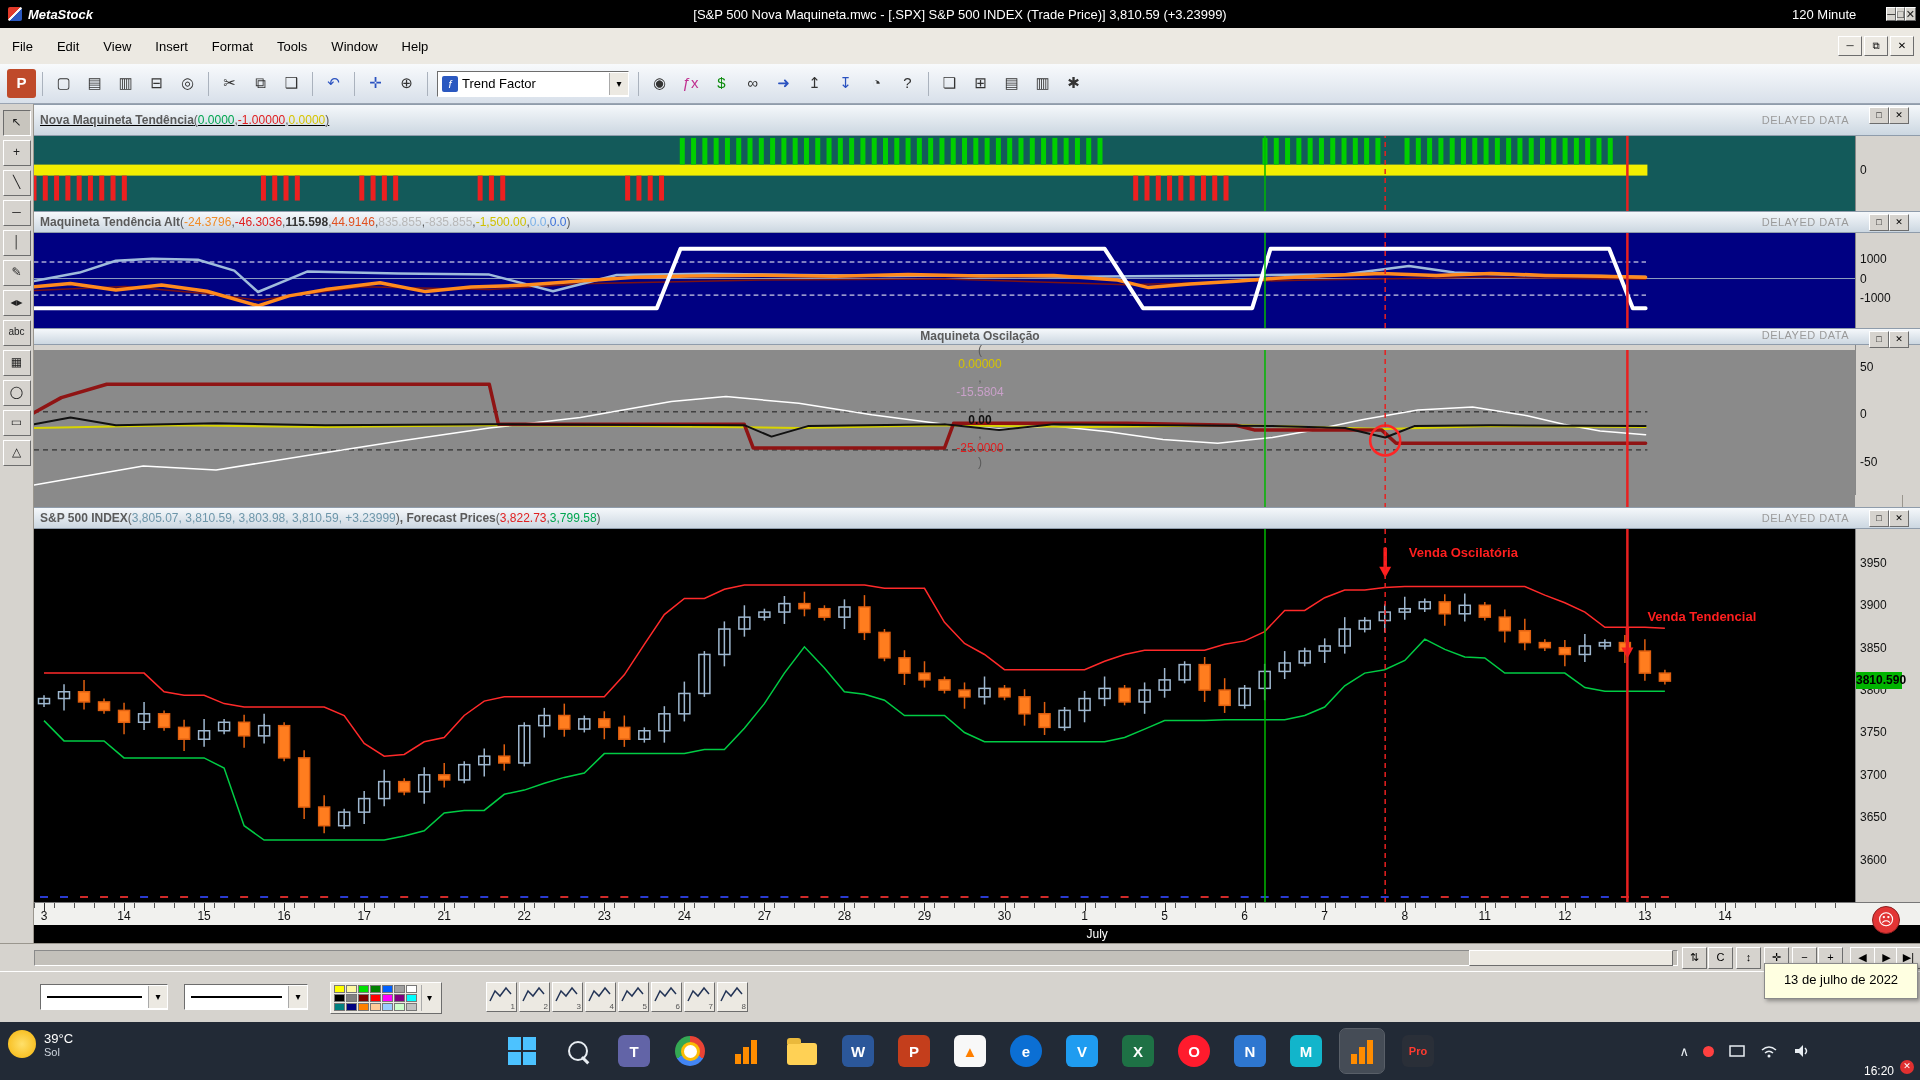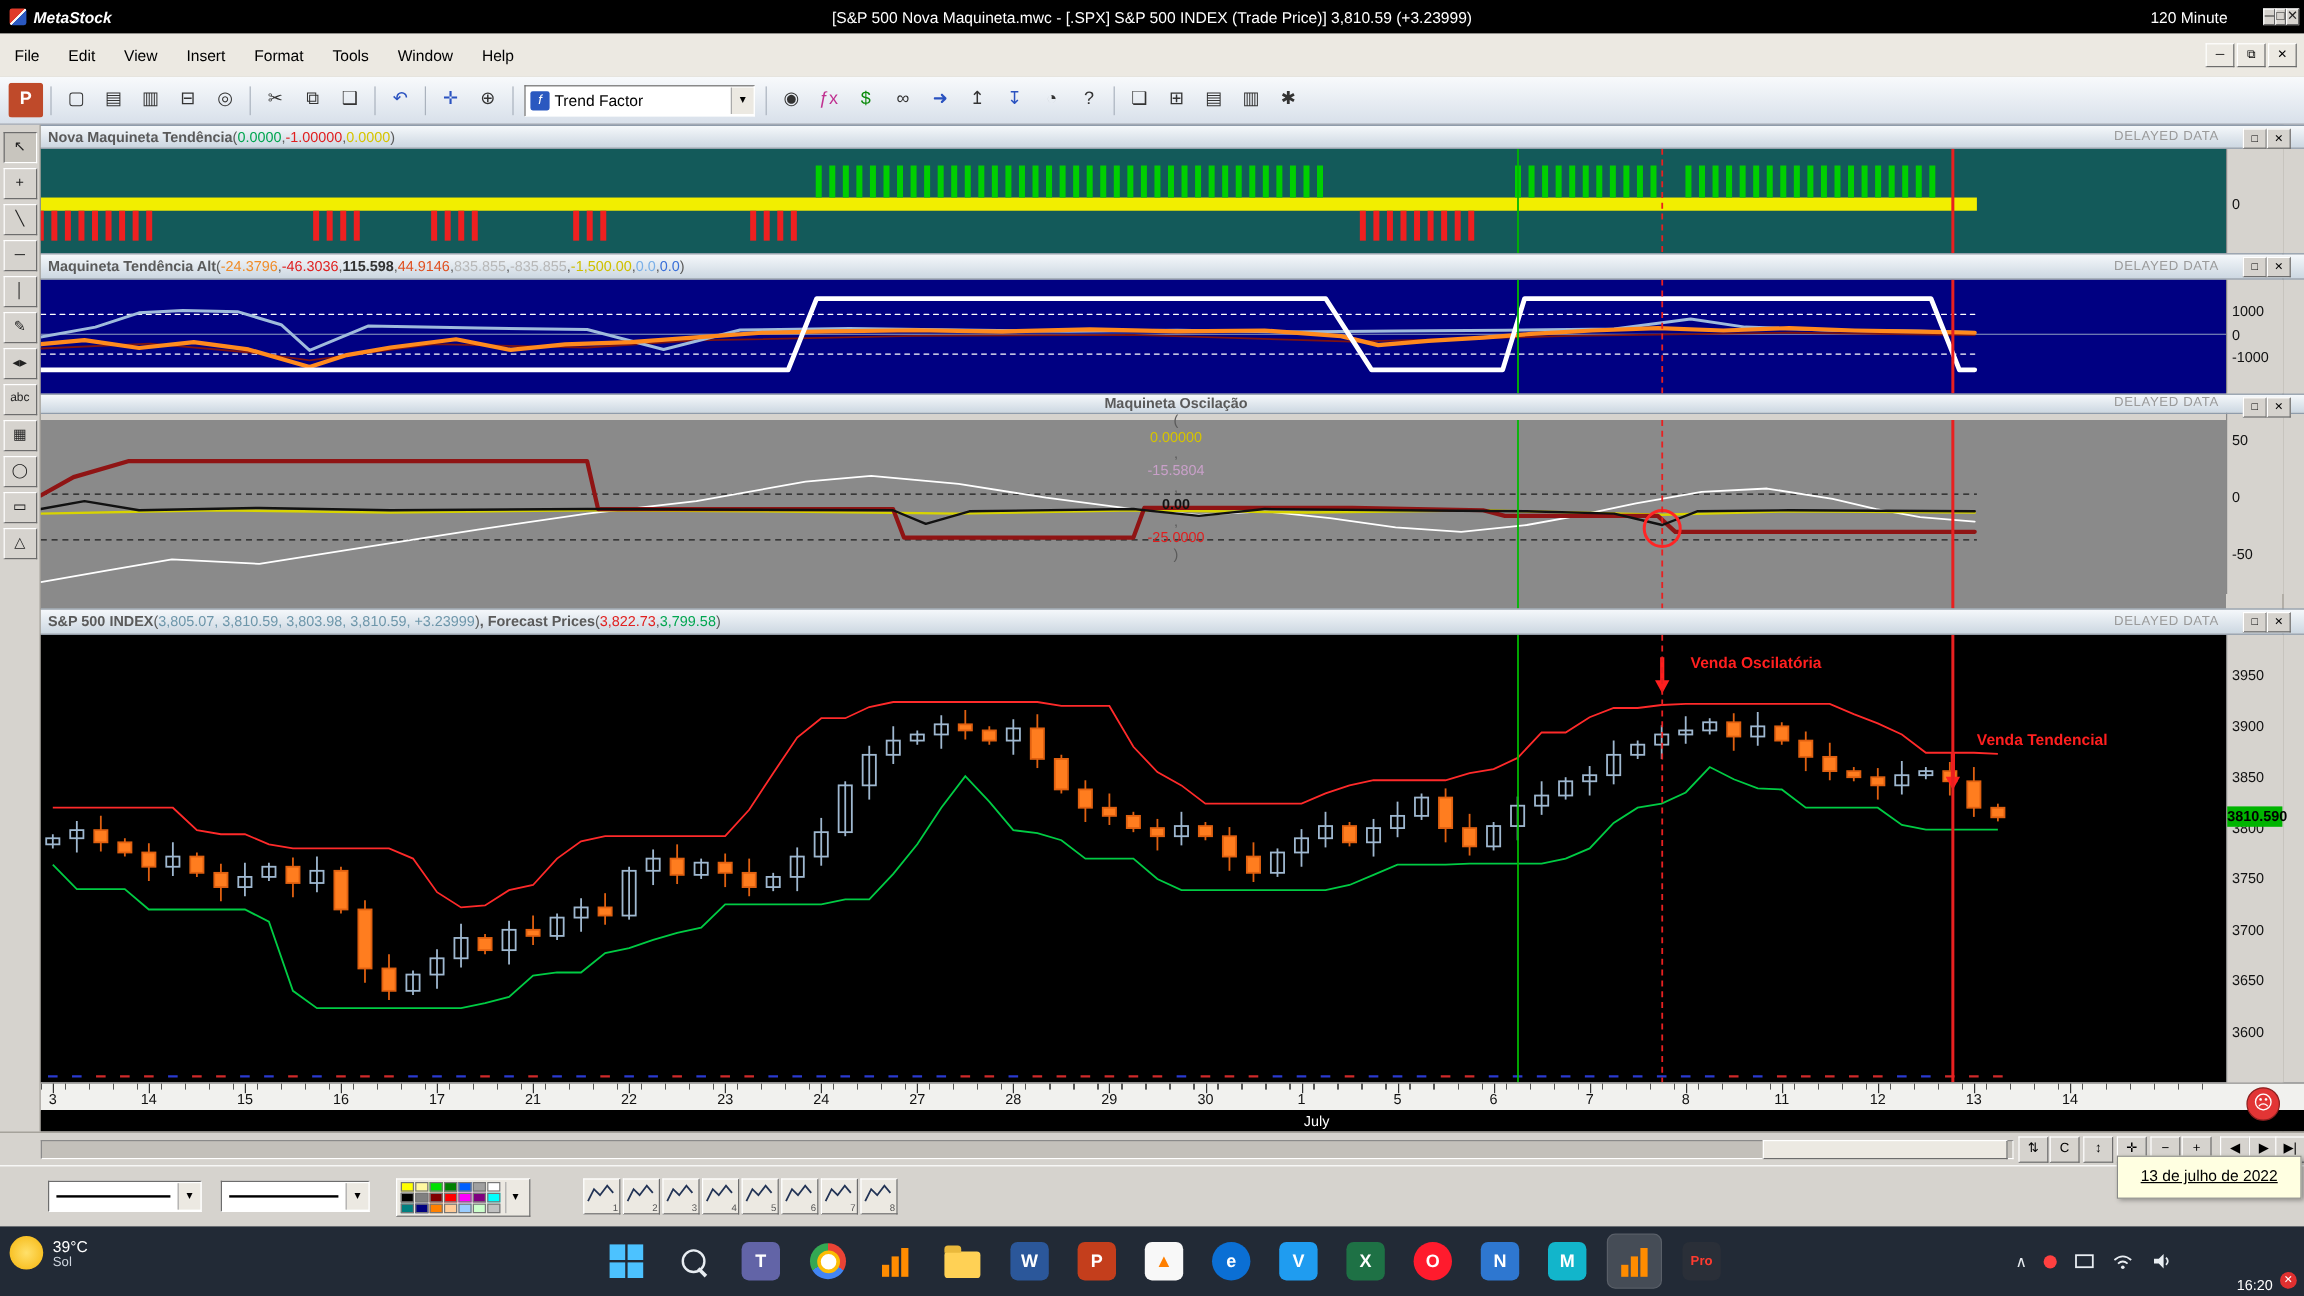--- a/index.html
+++ b/index.html
@@ -90,21 +90,21 @@
   #pal-grid{display:grid;grid-template-columns:repeat(7,12px);grid-auto-rows:9px;gap:0;margin-left:3px;}
   .pal{width:11px;height:8px;border:1px solid #777;box-sizing:border-box;}
   #pal-arrow{margin-left:3px;width:15px;height:26px;background:#ece9e2;border-left:1px solid #aaa;
              text-align:center;font-size:10px;line-height:26px;}
   .mini-chart-btn{position:absolute;top:10px;width:29px;height:28px;background:#ece9e2;border:1px solid;
                   border-color:#fff #6d6d6d #6d6d6d #fff;}
   .mini-chart-btn .num{position:absolute;right:1px;bottom:0;font-size:8px;color:#555;}
   
   #tooltip{position:absolute;left:1764px;top:963px;width:152px;height:34px;background:#ffffe1;
            border:1px solid #8a8a8a;box-shadow:2px 2px 4px rgba(0,0,0,.35);font-size:13px;
-           line-height:32px;text-align:center;z-index:50;text-decoration:underline;}
+           line-height:32px;text-align:center;z-index:50;}
   
   #taskbar{position:absolute;left:0;top:1022px;width:1920px;height:58px;background:#222a36;color:#fff;}
   #tb-weather{position:absolute;left:8px;top:8px;display:flex;align-items:center;gap:8px;}
   #sun{width:28px;height:28px;border-radius:50%;background:radial-gradient(#ffe06a,#f5b40a);}
   #tb-weather .wt{font-size:13px;line-height:15px;}
   #tb-weather .wd{font-size:11px;color:#cfd6df;}
   #tb-apps{position:absolute;left:500px;top:7px;display:flex;gap:12px;}
   .appico{width:44px;height:44px;display:flex;align-items:center;justify-content:center;border-radius:6px;position:relative;}
   .appico.active{background:rgba(255,255,255,.16);outline:1px solid rgba(255,255,255,.25);}
   .tile{width:32px;height:32px;border-radius:6px;display:flex;align-items:center;justify-content:center;
@@ -210,21 +210,21 @@
       <span class="ltbtn">│</span>
       <span class="ltbtn">✎</span>
       <span class="ltbtn">◂▸</span>
       <span class="ltbtn" style="font-size: 10px; text-align: center;">abc</span>
       <span class="ltbtn">▦</span>
       <span class="ltbtn">◯</span>
       <span class="ltbtn">▭</span>
       <span class="ltbtn">△</span>
     </div>
   <div id="charts">
-      <div class="panel-header" style="top: 104px; height: 20px;">
+      <div class="panel-header" style="top: 104px; height: 32px; text-decoration: underline;">
         <span class="seg" style="color: rgb(90, 90, 90); font-weight: bold;">Nova Maquineta Tendência </span>
         <span class="seg" style="color: rgb(90, 90, 90);">(</span>
         <span class="seg" style="color: rgb(0, 166, 80);">0.0000</span>
         <span class="seg" style="color: rgb(90, 90, 90);">, </span>
         <span class="seg" style="color: rgb(224, 32, 32);">-1.00000</span>
         <span class="seg" style="color: rgb(90, 90, 90);">, </span>
         <span class="seg" style="color: rgb(214, 196, 0);">0.0000</span>
         <span class="seg" style="color: rgb(90, 90, 90);"> )</span>
         <span class="delayed">DELAYED DATA</span>
         <span class="phbtn" style="right: 31px;">□</span>

